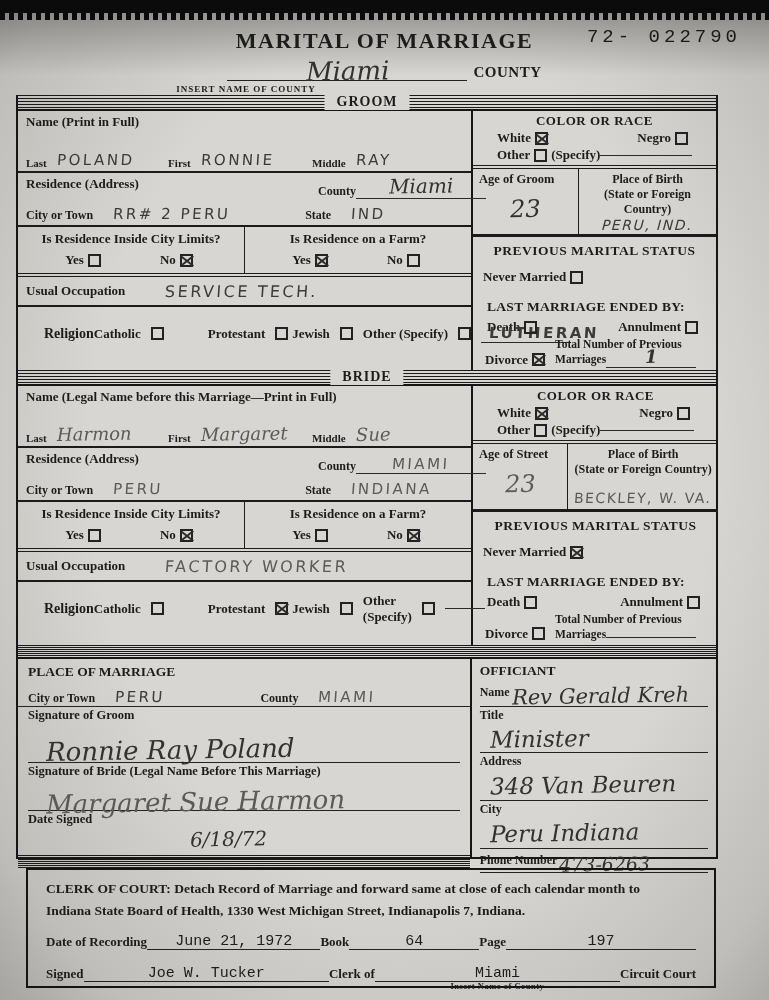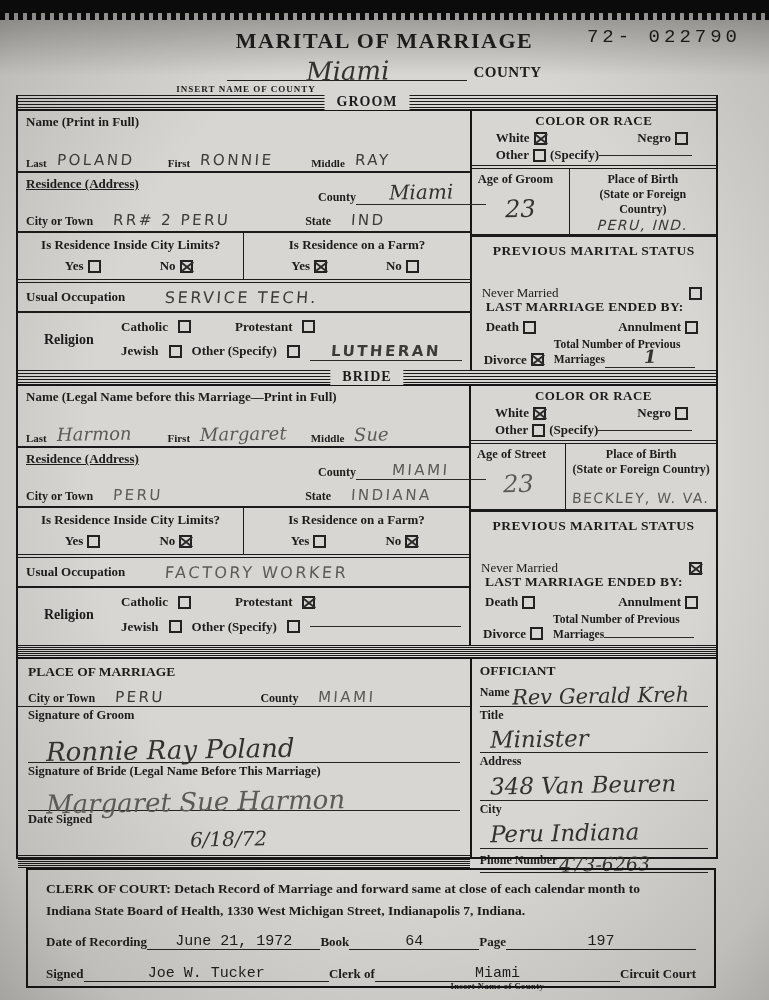--- a/index.html
+++ b/index.html
@@ -57,54 +57,54 @@
   .cb.checked::before,.cb.checked::after { content:""; position:absolute; left:-3px; top:4px;
     width:16px; height:2px; background:#2c2c2c; }
   .cb.checked::before { transform:rotate(38deg); }
   .cb.checked::after { transform:rotate(-38deg); }
 
   
   .r-name { height:62px; border-bottom:2px solid #1b1b1b; position:relative; }
   .nameline { position:absolute; left:8px; right:8px; bottom:2px; display:flex; align-items:flex-end; gap:4px; }
   .nameline .nm { flex:1; padding-left:6px; }
   .nameline .lbl-s { font-size:11px; }
-  .r-res { height:60px; border-bottom:2px solid #1b1b1b; position:relative;text-decoration:underline; }
+  .r-res { height:54px; border-bottom:2px solid #1b1b1b; position:relative; }
   .countyline { position:absolute; left:300px; bottom:26px; display:flex; align-items:flex-end; }
   .cityline { position:absolute; left:8px; right:8px; bottom:2px; display:flex; align-items:flex-end; gap:6px; }
   .cityline .val1 { width:200px; padding-left:14px; }
   .cityline .val2 { flex:1; padding-left:14px; }
   .r-limits { height:50px; border-bottom:4px double #1b1b1b; display:flex; }
   .half { flex:1; text-align:center; padding-top:4px; }
   .half.first { border-right:1.5px solid #1b1b1b; }
   .yn { margin-top:5px; display:flex; justify-content:center; gap:55px; font-size:13px; font-weight:bold; }
   .yn span.opt { display:flex; align-items:center; }
   .r-occ { height:30px; border-bottom:2px solid #1b1b1b; display:flex; align-items:center; padding:0 8px; }
   .r-occ .hw-block { margin-left:40px; font-size:16px; }
   .r-rel { height:53px; display:flex; padding:2px 8px; }
   .r-rel .rlabel { width:95px; font-size:14px; font-weight:bold; align-self:center; padding-left:18px; }
-  .relrows { flex:1; display:flex; flex-direction:column; justify-content:space-around; }
+  .relrows { flex:1; display:flex; flex-direction:row; justify-content:space-around; }
   .relrow { display:flex; align-items:center; gap:6px; font-size:13px; font-weight:bold; }
   .relrow .sp { width:28px; }
   .relrow .fill { flex:1; }
 
   
   .r-race { height:58px; border-bottom:4px double #1b1b1b; padding:2px 10px; }
   .r-race h4 { text-align:center; font-size:13px; letter-spacing:.5px; }
   .raceline { display:flex; align-items:center; font-size:13px; font-weight:bold; margin-top:1px; padding:0 14px; }
   .raceline .gap { flex:1; }
   .r-age { height:68px; border-bottom:3px solid #1b1b1b; display:flex; }
-  .agecell { width:98px; border-right:1.5px solid #1b1b1b; padding:3px 6px; display:flex; flex-direction:column; }
+  .agecell { width:106px; border-right:1.5px solid #1b1b1b; padding:3px 6px; display:flex; flex-direction:column; }
   .agecell .lbl-s { font-size:12.5px; }
   .agecell .hw-script { font-size:24px; margin:auto; }
   .birthcell { flex:1; padding:3px 6px; text-align:center; display:flex; flex-direction:column; }
   .birthcell .cap { font-size:12px; font-weight:bold; line-height:1.25; }
   .birthcell .hw-block { font-size:14px; letter-spacing:1.5px; margin-top:auto; border-bottom:none; }
   .r-pms { height:60px; padding:6px 10px 0; text-align:center; }
   .r-pms h4 { font-size:13.5px; letter-spacing:.5px; }
-  .pmsline { margin-top:26px; display:flex; justify-content:space-between; align-items:center; font-size:13px; font-weight:normal; }
+  .pmsline { margin-top:10px; display:flex; justify-content:flex-start; align-items:center; font-size:13px; font-weight:bold; }
   .r-lme { height:73px; padding:2px 10px 0; }
   .r-lme h4 { font-size:13.5px; letter-spacing:.3px; padding-left:4px; }
   .lmerow { display:flex; align-items:center; font-size:13px; font-weight:bold; margin-top:4px; padding:0 4px; }
   .lmerow .gap { flex:1; }
   .divrow { display:flex; align-items:flex-end; margin-top:2px; padding:0 2px; }
   .divrow .dv { display:flex; align-items:center; font-size:13px; font-weight:bold; }
   .totwrap { flex:1; font-size:11.5px; font-weight:bold; line-height:1.3; padding-left:6px; }
   .totwrap .fill { min-width:90px; }
   .totwrap .hw-script { font-size:18px; line-height:.6; }
 

